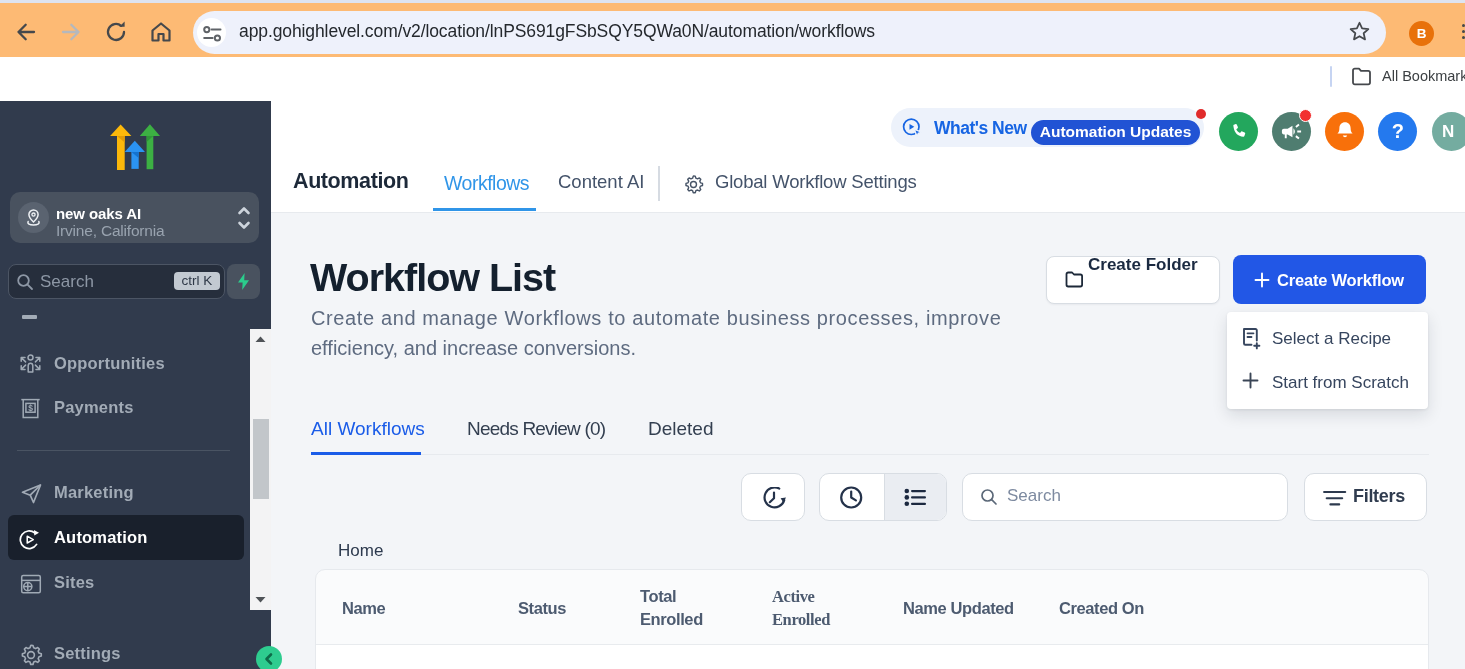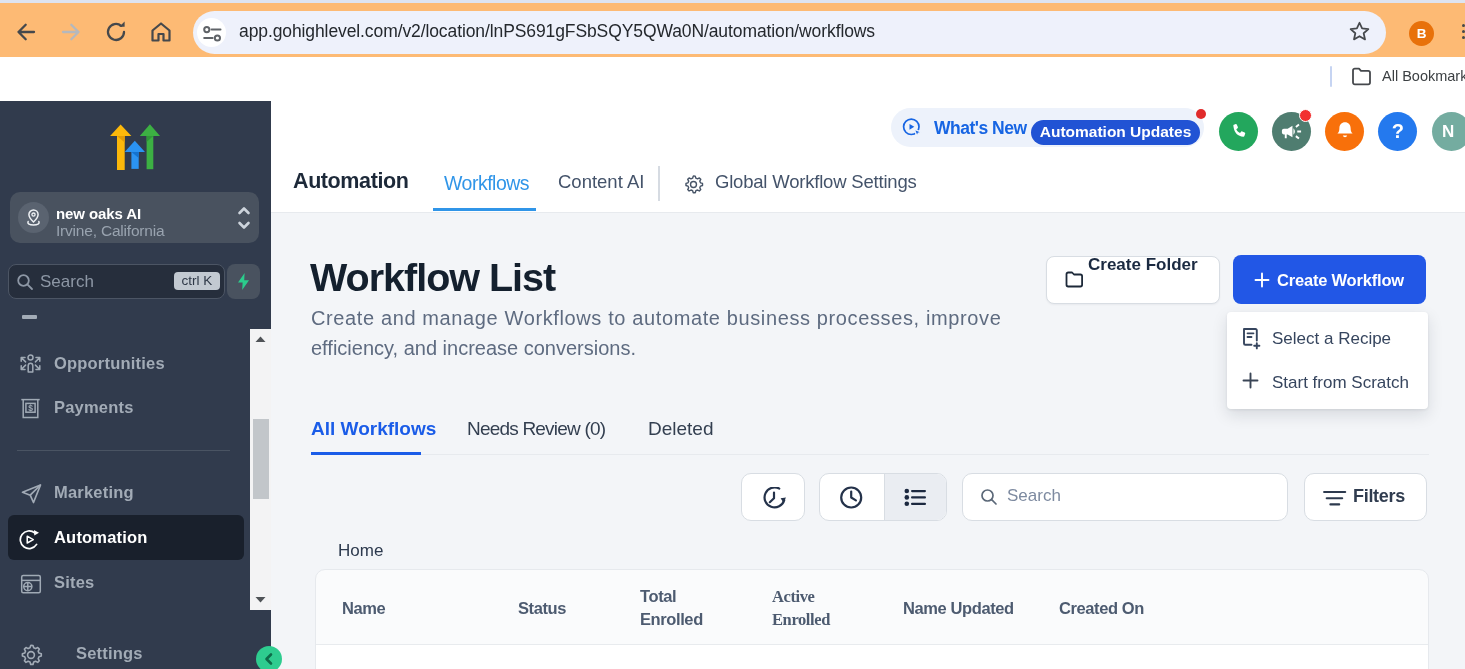--- a/index.html
+++ b/index.html
@@ -150,21 +150,21 @@
       <circle cx="7.8" cy="13.6" r="4.1"></circle>
       <path d="M3.7 13.6 h8.2 M7.8 9.5 v8.2"></path>
     </g>
   </svg>
   <div class="abs menutext" style="left:54px;top:472px;">Sites</div>
 
   <svg class="abs" style="left:19px;top:542px;" width="24" height="24" viewBox="0 0 24 24">
     <path d="M12 2.2 l2 0.3 .7 2.3 1.9 .8 2.1 -1.1 1.6 1.6 -1.1 2.1 .8 1.9 2.3 .7 0 2.3 -2.3 .7 -.8 1.9 1.1 2.1 -1.6 1.6 -2.1 -1.1 -1.9 .8 -.7 2.3 -2.3 0 -.7 -2.3 -1.9 -.8 -2.1 1.1 -1.6 -1.6 1.1 -2.1 -.8 -1.9 -2.3 -.7 0 -2.3 2.3 -.7 .8 -1.9 -1.1 -2.1 1.6 -1.6 2.1 1.1 1.9 -.8 .7 -2.3 Z" stroke="#a2abb6" stroke-width="1.6" fill="none" stroke-linejoin="round"></path>
     <circle cx="12" cy="12" r="3.4" stroke="#a2abb6" stroke-width="1.6" fill="none"></circle>
   </svg>
-  <div class="abs menutext" style="left:54px;top:543px;margin-left:22px;">Settings</div>
+  <div class="abs menutext" style="left:54px;top:543px;">Settings</div>
 
   <div class="abs" style="left:250px;top:228px;width:21px;height:281px;background:#f3f3f4;"></div>
   <svg class="abs" style="left:254px;top:233px;" width="13" height="10" viewBox="0 0 13 10">
       <path d="M1.5 8 L6.5 2.5 L11.5 8 Z" fill="#4f5357"></path>
     </svg>
   <svg class="abs" style="left:254px;top:494px;" width="13" height="10" viewBox="0 0 13 10">
       <path d="M1.5 2 L6.5 7.5 L11.5 2 Z" fill="#4f5357"></path>
     </svg>
   <div class="abs" style="left:252.5px;top:318px;width:16px;height:80px;background:#c2c6ca;"></div>
 
@@ -236,21 +236,21 @@
     <path d="M6.5 6.3 h6 M6.5 10 h4" stroke="#36455e" stroke-width="1.8" stroke-linecap="round"></path>
     <path d="M15.8 16.2 v5.2 M13.2 18.8 h5.2" stroke="#36455e" stroke-width="1.9" stroke-linecap="round"></path>
   </svg>
   <div class="abs" style="left:1272px;top:228px;font-size:17px;color:#36455e;">Select a Recipe</div>
   <svg class="abs" style="left:1242px;top:271px;" width="17" height="17" viewBox="0 0 17 17">
     <path d="M8.5 1.5 V15.5 M1.5 8.5 H15.5" stroke="#3a4556" stroke-width="1.9" stroke-linecap="round"></path>
   </svg>
   <div class="abs" style="left:1272px;top:272px;font-size:17px;color:#36455e;">Start from Scratch</div>
 
   <div class="abs" style="left:311px;top:352.5px;width:1118px;height:1px;background:#e7eaee;"></div>
-  <div class="abs" style="left:311px;top:317px;font-size:19px;font-weight:700;color:#1a5ce8;">All Workflows</div>
+  <div class="abs" style="left:311px;top:317px;font-size:19px;font-weight:400;color:#1a5ce8;">All Workflows</div>
   <div class="abs" style="left:311px;top:351px;width:110px;height:3px;background:#1a5ce8;"></div>
   <div class="abs" style="left:467px;top:317px;font-size:19px;font-weight:500;color:#333f50;letter-spacing:-0.8px;">Needs Review (0)</div>
   <div class="abs" style="left:648px;top:317px;font-size:19px;font-weight:500;color:#333f50;">Deleted</div>
 
   <div class="abs" style="left:741px;top:372px;width:64px;height:48px;background:#ffffff;border:1px solid #d8dde3;border-radius:10px;"></div>
   <svg class="abs" style="left:763px;top:385.5px;" width="24" height="23" viewBox="0 0 24 23">
     <path d="M16.3 1.6 A 10 10 0 1 0 21.2 13.1" stroke="#24324a" stroke-width="2.2" fill="none" stroke-linecap="round"></path>
     <path d="M17.6 11.2 l5.4 -0.6 -2.6 4.8 z" fill="#24324a"></path>
     <path d="M11 5.5 V 11.2 L 6.8 15.2" stroke="#24324a" stroke-width="2.2" fill="none" stroke-linecap="round" stroke-linejoin="round"></path>
   </svg>

